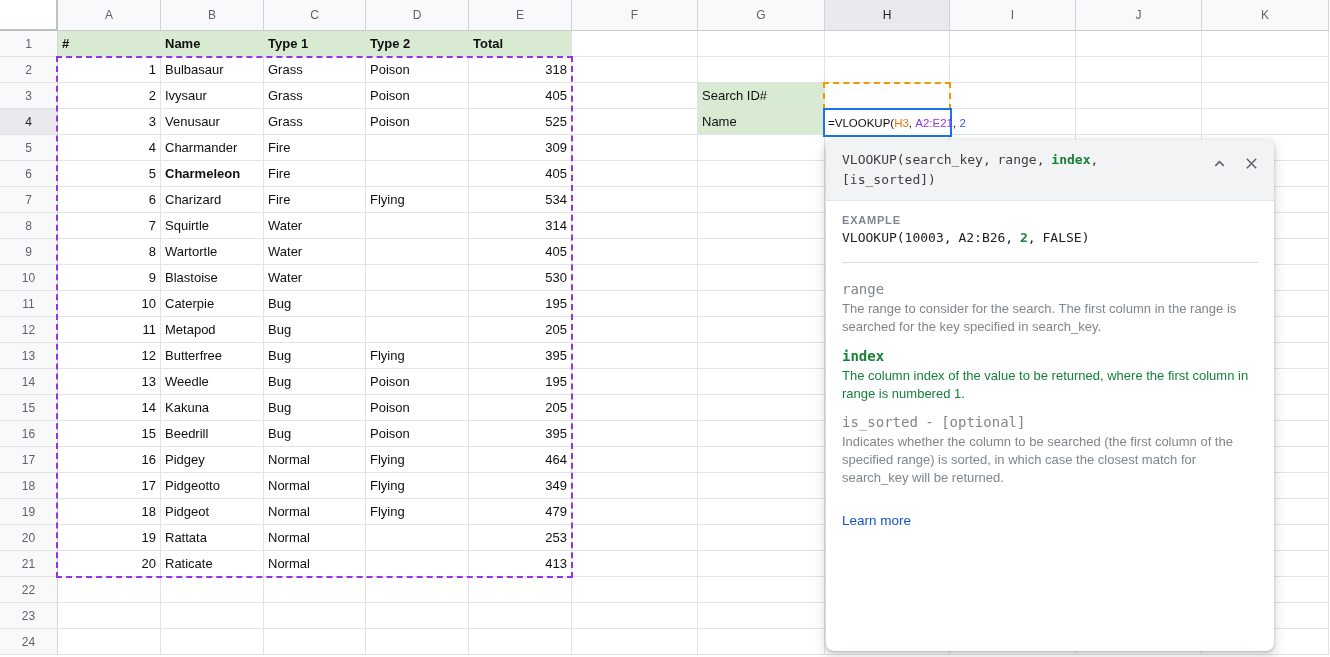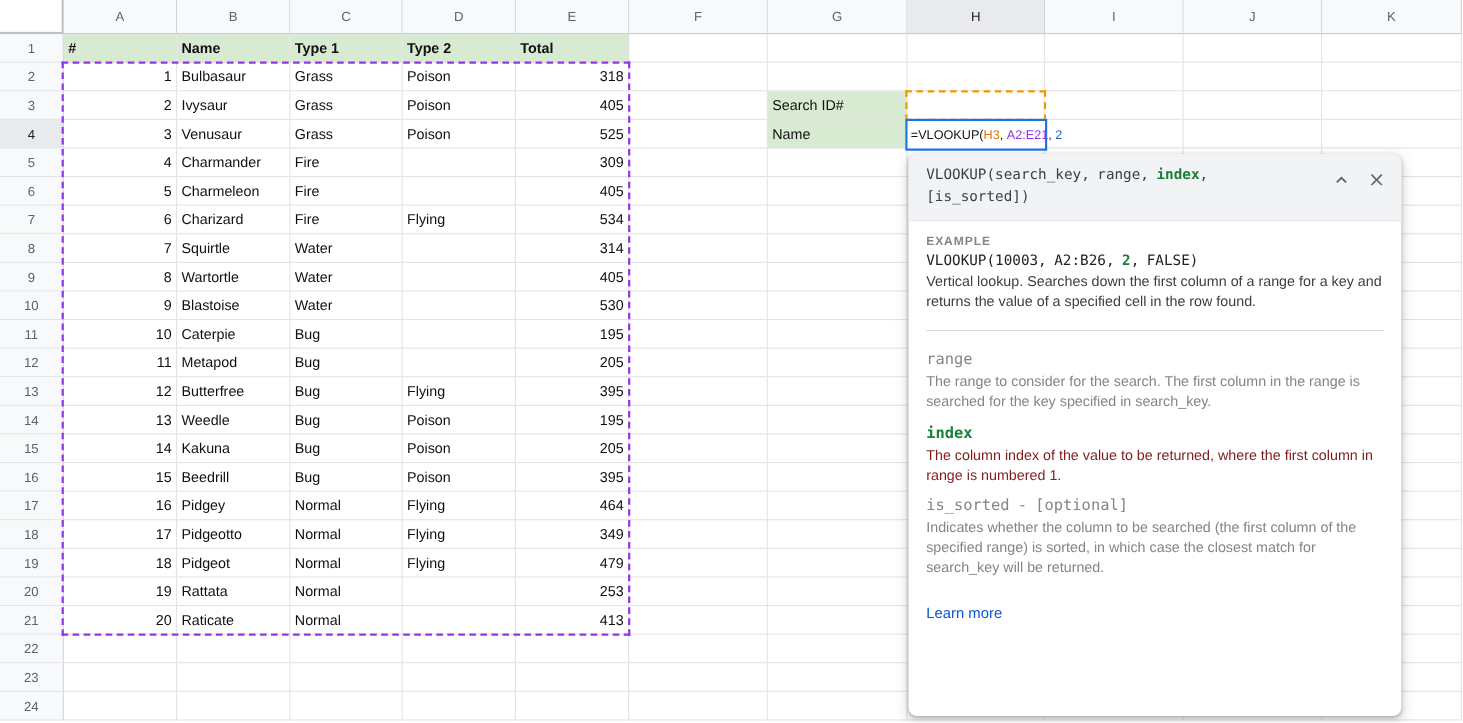--- a/index.html
+++ b/index.html
@@ -59,21 +59,21 @@
   .sec-label{font-size:11px;font-weight:bold;letter-spacing:.8px;color:#80868B;margin-bottom:4px;}
   .code-line{font-family:"DejaVu Sans Mono","Liberation Mono",monospace;font-size:13px;color:#202124;
              word-spacing:-1px;margin-bottom:2px;white-space:nowrap;}
   .about-text{font-size:13px;color:#3C4043;line-height:1.38;margin-top:2px;}
   .divider{border:none;border-top:1px solid #DADCE0;margin:17px 0 18px 0;}
   .param{margin-bottom:11px;}
   .param-name{font-family:"DejaVu Sans Mono","Liberation Mono",monospace;font-size:14px;
               color:#80868B;margin-bottom:3px;word-spacing:-1px;}
   .param.active .param-name{color:var(--func-green,#188038);font-weight:bold;}
   .param-desc{font-size:13px;color:#80868B;line-height:1.4;}
-  .param.active .param-desc{color:#7f1d1d;}
+  .param.active .param-desc{color:#15803d;}
   .learn-more{display:inline-block;margin-top:14px;font-size:13.5px;color:var(--link-blue,#1155CC);
               text-decoration:none;cursor:pointer;}
 </style>
 </head>
 <body>
 
 <div class="stage">
 
   <div class="col-headers">
     <div class="corner"></div>
@@ -159,21 +159,21 @@
         <div class="cell" style="width: 126px;"></div>
         <div class="cell" style="width: 127px;"></div>
         <div class="cell" style="width: 125px;"></div>
         <div class="cell" style="width: 126px;"></div>
         <div class="cell" style="width: 126px;"></div>
         <div class="cell" style="width: 127px;"></div>
       </div>
       <div class="grid-row">
         <div class="row-hdr">6</div>
         <div class="cell num" style="width: 103px;">5</div>
-        <div class="cell" style="width: 103px;">Charmeleon</div>
+        <div class="cell" style="width: 103px; font-weight: bold;">Charmeleon</div>
         <div class="cell" style="width: 102px;">Fire</div>
         <div class="cell" style="width: 103px;"></div>
         <div class="cell num" style="width: 103px;">405</div>
         <div class="cell" style="width: 126px;"></div>
         <div class="cell" style="width: 127px;"></div>
         <div class="cell" style="width: 125px;"></div>
         <div class="cell" style="width: 126px;"></div>
         <div class="cell" style="width: 126px;"></div>
         <div class="cell" style="width: 127px;"></div>
       </div>
@@ -450,21 +450,20 @@
         <div class="icon-btn">
           <svg width="15" height="15" viewBox="0 0 16 16">
               <path d="M3 3 L13 13 M13 3 L3 13" fill="none" stroke="#5F6368" stroke-width="1.6"></path>
             </svg>
         </div>
       </div>
     </div>
     <div class="popup-body">
       <div class="sec-label">EXAMPLE</div>
       <div class="code-line"><span>VLOOKUP(10003, A2:B26, </span><span class="fn-green">2</span><span>, FALSE)</span></div>
-      <div class="about-text">Vertical lookup. Searches down the first column of a range for a key and returns the value of a specified cell in the row found.</div>
       <hr class="divider">
       <div id="param-list">
           <div class="param">
             <div class="param-name">range</div>
             <div class="param-desc">The range to consider for the search. The first column in the range is searched for the key specified in search_key.</div>
           </div>
           <div class="param active">
             <div class="param-name">index</div>
             <div class="param-desc">The column index of the value to be returned, where the first column in range is numbered 1.</div>
           </div>

